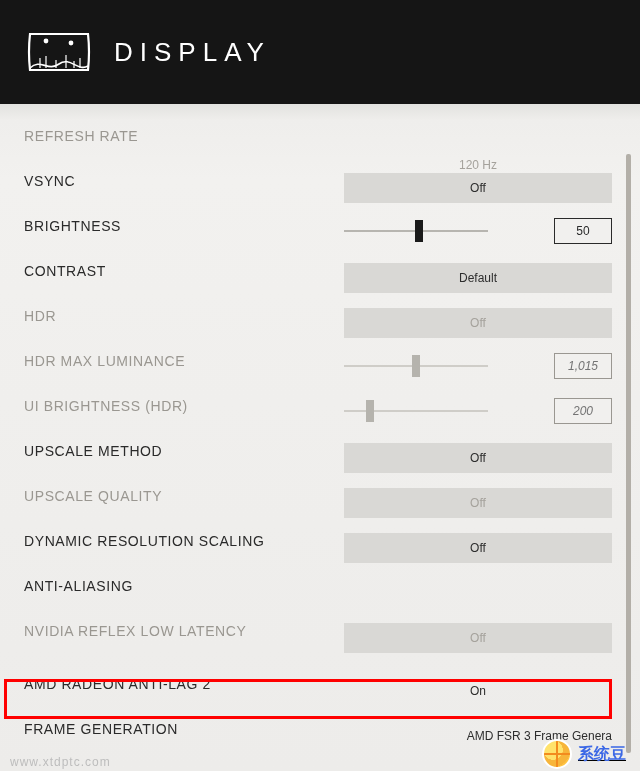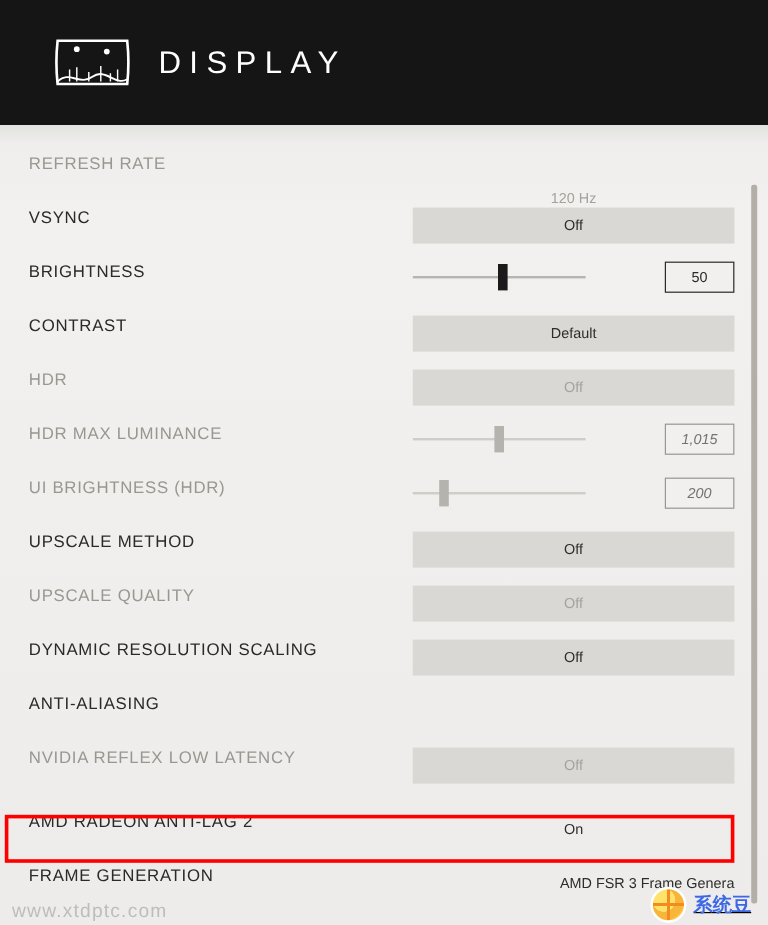--- a/index.html
+++ b/index.html
@@ -16,21 +16,21 @@
     width: 640px;
     height: 771px;
     background: linear-gradient(180deg, #151515 0%, #151515 104px, #e2e2df 104px, #efeeec 120px, #f2f1ef 180px, #f0efed 400px, #edecea 771px);
     box-sizing: border-box;
   }
   .header {
     height: 104px;
     display: flex;
     align-items: center;
     gap: 22px;
-    padding-left: 44px;
+    padding-left: 26px;
     color: #fff;
   }
   .header .icon {
     width: 66px;
     height: 48px;
     flex: 0 0 auto;
   }
   .header h1 {
     font-size: 26px;
     font-weight: 300;
@@ -164,21 +164,21 @@
   }
   .watermark .txt {
     font-size: 16px;
     color: #3c68e6;
     font-weight: 600;
   }
   .url {
     position: absolute;
     bottom: 2px;
     left: 10px;
-    font-size: 16px;
+    font-size: 12px;
     color: #bdbdbd;
     letter-spacing: 1px;
   }
 </style>
 </head>
 <body>
 
 <div class="page">
 
   <div class="header">

